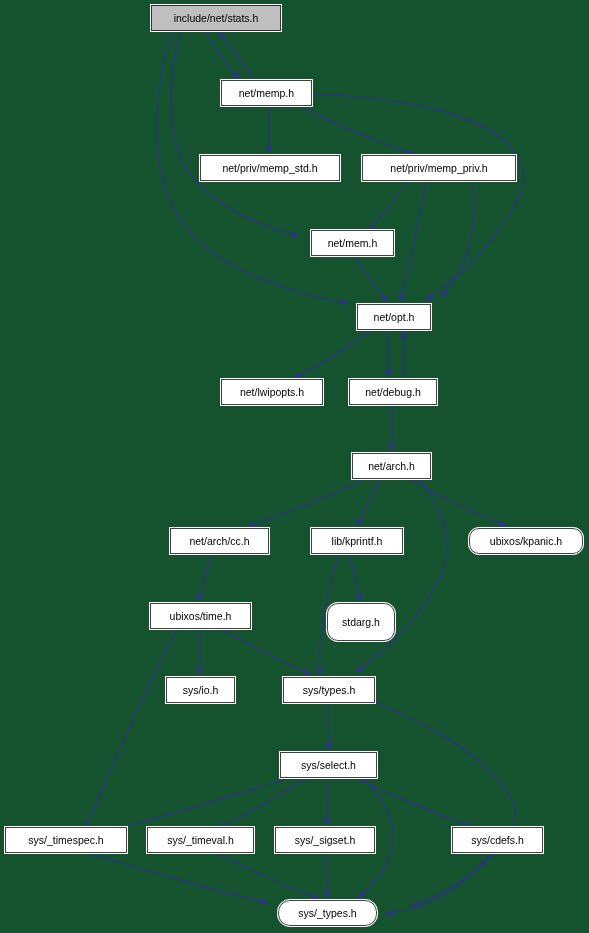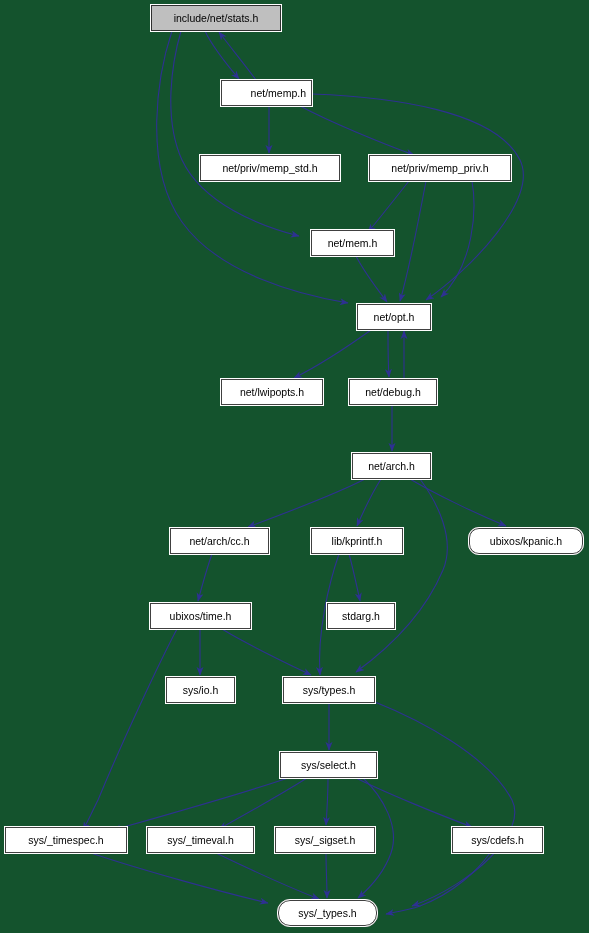--- a/index.html
+++ b/index.html
@@ -99,27 +99,27 @@
         <path d="M 91,853 C 138,869 221,892 268,903" marker-end="url(#arrow)" stroke="#2e3192"></path>
         <path d="M 216,853 C 249,869 296,890 319,899" marker-end="url(#arrow)" stroke="#2e3192"></path>
         <path d="M 326,853 C 326,866 327,884 327,898" marker-end="url(#arrow)" stroke="#2e3192"></path>
         <path d="M 490,853 C 478,870 454,893 420,906 C 409,910 396,912 386,914" marker-end="url(#arrow)" stroke="#2e3192"></path>
       </g>
   </svg>
   <div id="node-layer">
       <div class="node root" style="left: 151px; top: 5px; width: 130px; height: 26px;">
         <span class="lbl">include/net/stats.h</span>
       </div>
-      <div class="node" style="left: 221px; top: 80px; width: 91px; height: 26px; justify-content: flex-end;">
+      <div class="node" style="left: 221px; top: 80px; width: 91px; height: 26px;">
         <span class="lbl">net/memp.h</span>
       </div>
       <div class="node" style="left: 200px; top: 155px; width: 140px; height: 26px;">
         <span class="lbl">net/priv/memp_std.h</span>
       </div>
-      <div class="node" style="left: 362px; top: 155px; width: 142px; height: 26px; margin-left: 7px;">
+      <div class="node" style="left: 362px; top: 155px; width: 154px; height: 26px;">
         <span class="lbl">net/priv/memp_priv.h</span>
       </div>
       <div class="node" style="left: 311px; top: 230px; width: 83px; height: 26px;">
         <span class="lbl">net/mem.h</span>
       </div>
       <div class="node" style="left: 357px; top: 304px; width: 74px; height: 26px;">
         <span class="lbl">net/opt.h</span>
       </div>
       <div class="node" style="left: 221px; top: 379px; width: 102px; height: 26px;">
         <span class="lbl">net/lwipopts.h</span>
@@ -135,21 +135,21 @@
       </div>
       <div class="node" style="left: 311px; top: 528px; width: 92px; height: 26px;">
         <span class="lbl">lib/kprintf.h</span>
       </div>
       <div class="node" style="left: 469px; top: 528px; width: 114px; height: 26px; border-radius: 10px;">
         <span class="lbl">ubixos/kpanic.h</span>
       </div>
       <div class="node" style="left: 150px; top: 603px; width: 101px; height: 26px;">
         <span class="lbl">ubixos/time.h</span>
       </div>
-      <div class="node" style="left: 327px; top: 603px; width: 68px; height: 26px;">
+      <div class="node" style="left: 327px; top: 603px; width: 68px; height: 38px; border-radius: 11px;">
         <span class="lbl">stdarg.h</span>
       </div>
       <div class="node" style="left: 166px; top: 677px; width: 69px; height: 26px;">
         <span class="lbl">sys/io.h</span>
       </div>
       <div class="node" style="left: 283px; top: 677px; width: 92px; height: 26px;">
         <span class="lbl">sys/types.h</span>
       </div>
       <div class="node" style="left: 280px; top: 752px; width: 97px; height: 26px;">
         <span class="lbl">sys/select.h</span>

